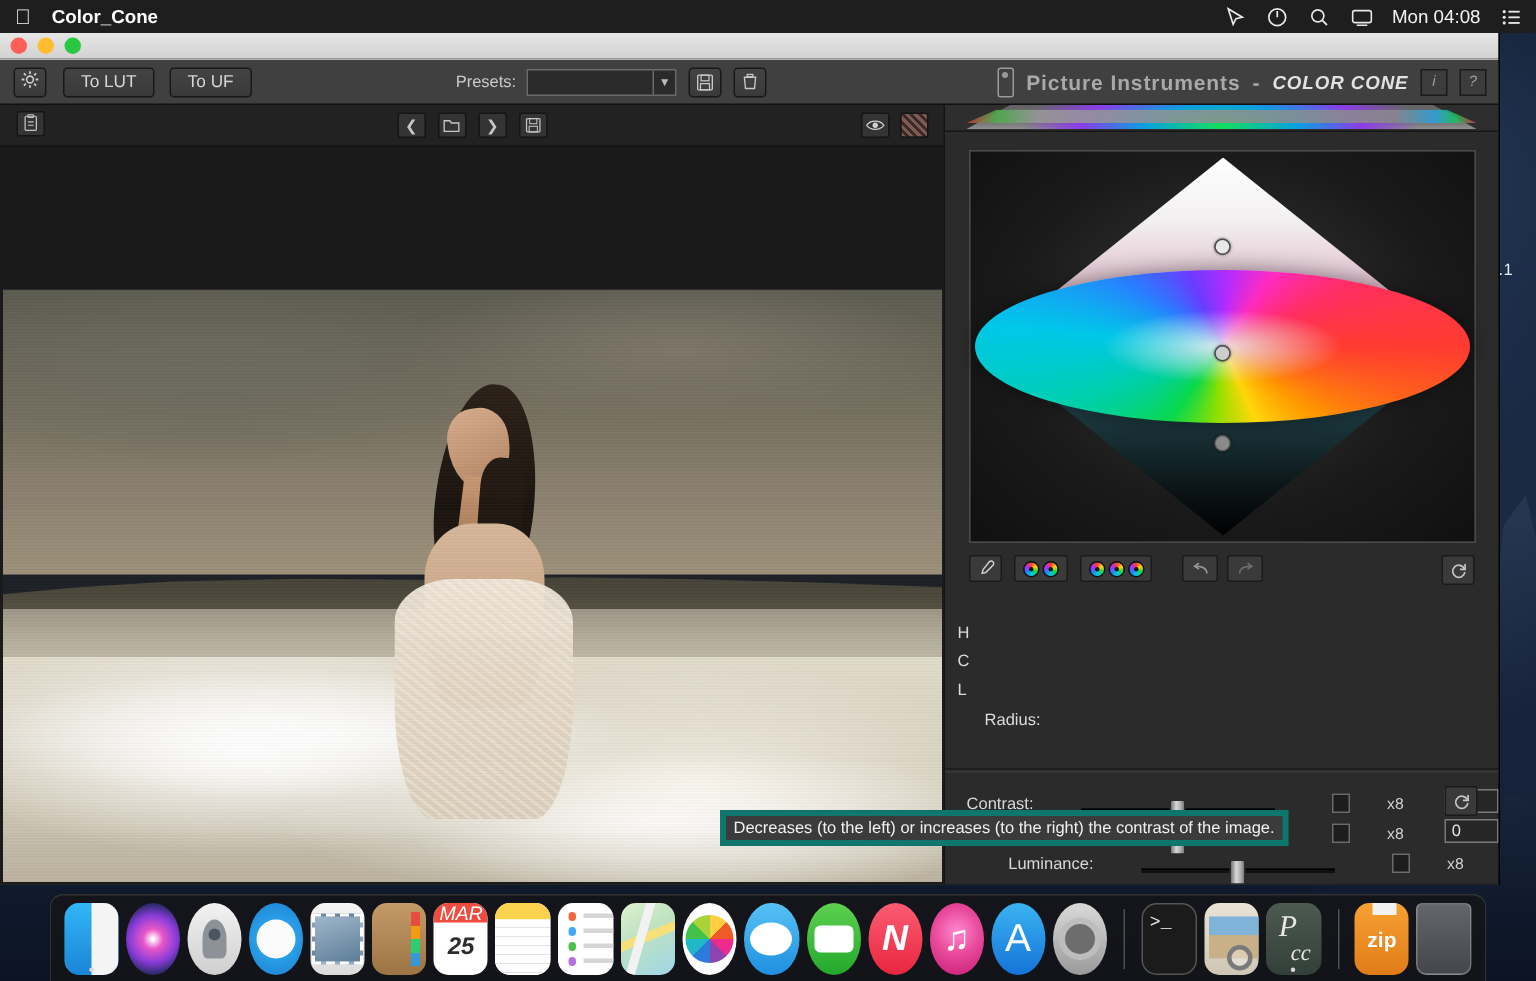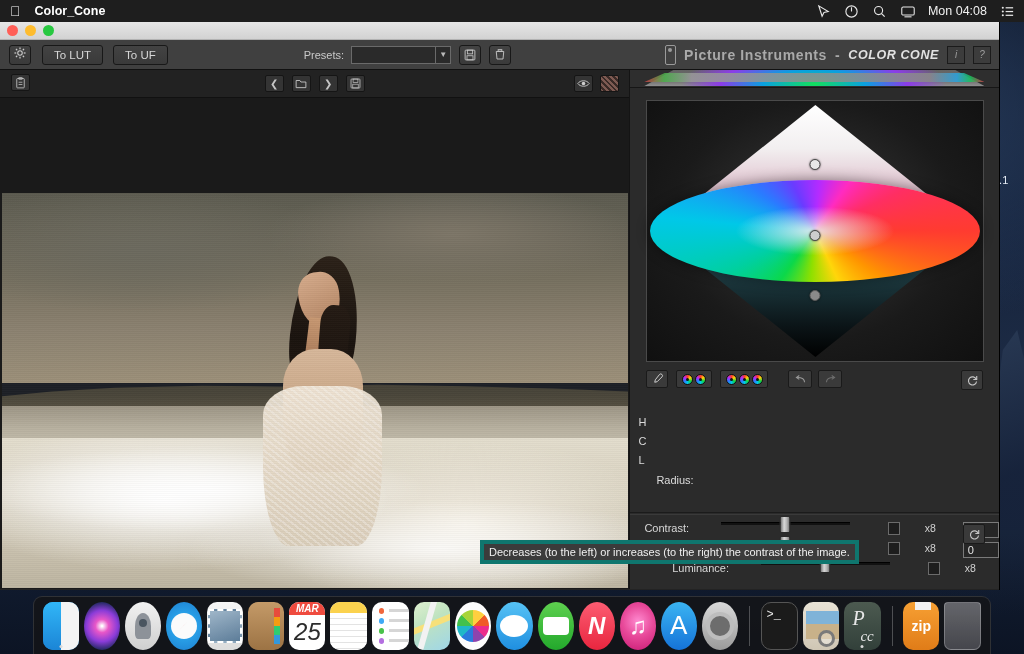--- a/index.html
+++ b/index.html
@@ -285,21 +285,21 @@
   .st-src { position: absolute; left: 34px; color: #dcdcdc; font-size: 11px; }
   .st-tgt { position: absolute; left: 182px; color: #dcdcdc; font-size: 11px; }
   .hcl-row { position: absolute; left: 8px; color: #dcdcdc; font-size: 11px; }
   .radius-row { position: absolute; left: 26px; top: 404px; color: #dcdcdc; font-size: 11px; }
 
   .panel-divider { position: absolute; left: 0; top: 442px; width: 100%; height: 1px; background: #1b1b1b; }
   .panel-divider2 { position: absolute; left: 0; top: 444px; width: 100%; height: 1px; background: #3a3a3a; }
 
   
   .sliders { position: absolute; left: 0; top: 452px; width: 100%; height: 64px; }
-  .slider-row { position: absolute; left: 0; width: 100%; height: 20px; display: flex; align-items: flex-start; gap: 20px; }
+  .slider-row { position: absolute; left: 0; width: 100%; height: 20px; display: flex; align-items: flex-end; gap: 20px; }
   .sl-label { width: 72px; text-align: right; color: #d8d8d8; font-size: 11px; padding-right: 6px; }
   .sl-track { position: relative; width: 145px; height: 3px; background: #111; border-top: 1px solid #000; margin-left: 6px; }
   .sl-thumb {
     position: absolute; top: -7px; left: 50%; transform: translateX(-50%);
     width: 11px; height: 17px; border-radius: 2px;
     background: linear-gradient(90deg, #6e6e6e 0%, #d8d8d8 40%, #b4b4b4 70%, #777 100%);
     border: 1px solid #2a2a2a;
   }
   .sl-check { width: 13px; height: 13px; background: #1d1d1d; border: 1px solid #6b6b6b; margin-left: 18px; }
   .sl-x8 { color: #d2d2d2; font-size: 10.5px; margin-left: 5px; }
@@ -350,22 +350,22 @@
   .ic-safari { background: radial-gradient(circle at 50% 50%, #ffffff 18%, #2ca9ee 26%, #1d7fd0 100%); display:flex; align-items:center; justify-content:center; }
   .compass { width: 26px; height: 26px; border-radius: 50%; background: #fbfbfb; position: relative; }
   .compass::after { content:""; position:absolute; left:5px; top:5px; width:16px; height:16px;
      background: linear-gradient(135deg, #f03c3c 0 50%, #e9e9e9 50% 100%); clip-path: polygon(78% 22%, 52% 48%, 22% 78%, 48% 52%); }
   .ic-mail { background: linear-gradient(180deg,#f6f6f6,#dcdcdc); display:flex; align-items:center; justify-content:center; }
   .stamp { width: 34px; height: 34px; background: linear-gradient(160deg,#9fb6c9,#5d7d99); border: 2px dashed #fff; }
   .ic-contacts { background: linear-gradient(180deg,#c49a68 0%,#9c7344 100%); }
   .ic-contacts::after { content:""; position:absolute; right:4px; top:6px; width:6px; height:36px;
      background: linear-gradient(180deg,#e74c3c 0 25%, #f39c12 25% 50%, #2ecc71 50% 75%, #3498db 75% 100%); }
   .ic-cal { background: #ffffff; display: flex; flex-direction: column; }
-  .cal-top { height: 13px; background: #ef4b3f; color:#fff; font-size: 10px; display:flex; align-items:center; justify-content:center; font-weight:bold; }
-  .cal-day { flex:1; display:flex; align-items:center; justify-content:center; color:#2c2c2c; font-size: 24px; }
+  .cal-top { height: 13px; background: #ef4b3f; color:#fff; font-size: 13px; display:flex; align-items:center; justify-content:center; font-weight:normal; }
+  .cal-day { flex:1; display:flex; align-items:center; justify-content:center; color:#2c2c2c; font-size: 16px; font-weight: bold; }
   .ic-notes { background: #ffffff; display:flex; flex-direction: column; }
   .notes-top { height: 11px; background: #fbd24e; }
   .notes-lines { flex:1; background: repeating-linear-gradient(180deg,#fff 0 5px,#e3e3e3 5px 6px); }
   .ic-rem { background: #fff; display:flex; flex-direction: column; justify-content: center; gap: 4px; padding-left: 7px; }
   .rem-line { display:flex; align-items:center; gap: 5px; }
   .rem-bullet { width: 6px; height: 6px; border-radius: 50%; }
   .rem-bar { width: 22px; height: 3px; background: #d6d6d6; }
   .ic-maps { background: linear-gradient(150deg,#dff0d0 0%,#bfe3c0 40%,#9fd6e8 100%); position: relative; }
   .maps-road { position:absolute; left:-4px; top:16px; width: 60px; height: 6px; background:#f7e07a; transform: rotate(-22deg); }
   .maps-road2 { position:absolute; left:10px; top:-6px; width: 6px; height: 60px; background:#f2f2f2; transform: rotate(16deg); }

